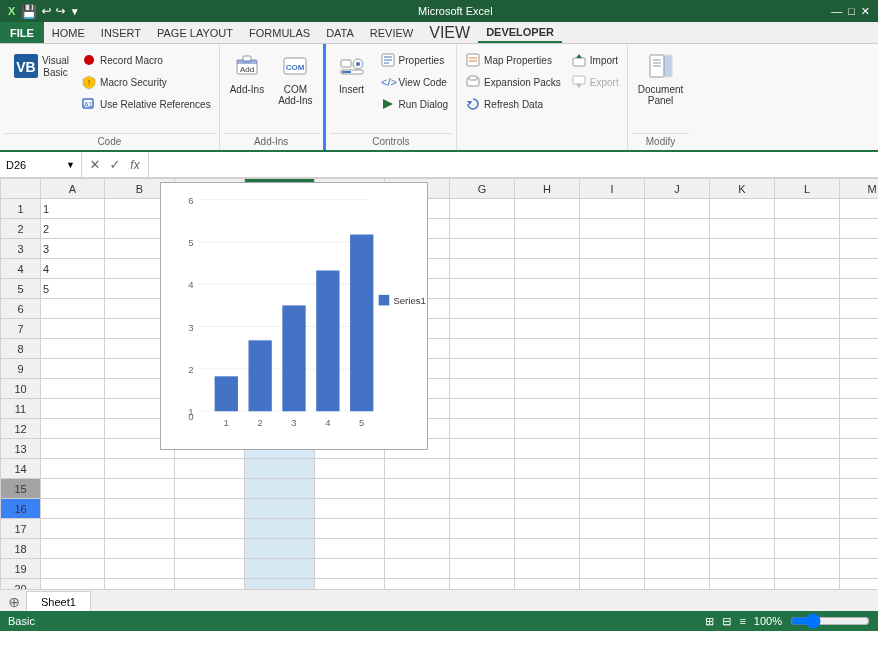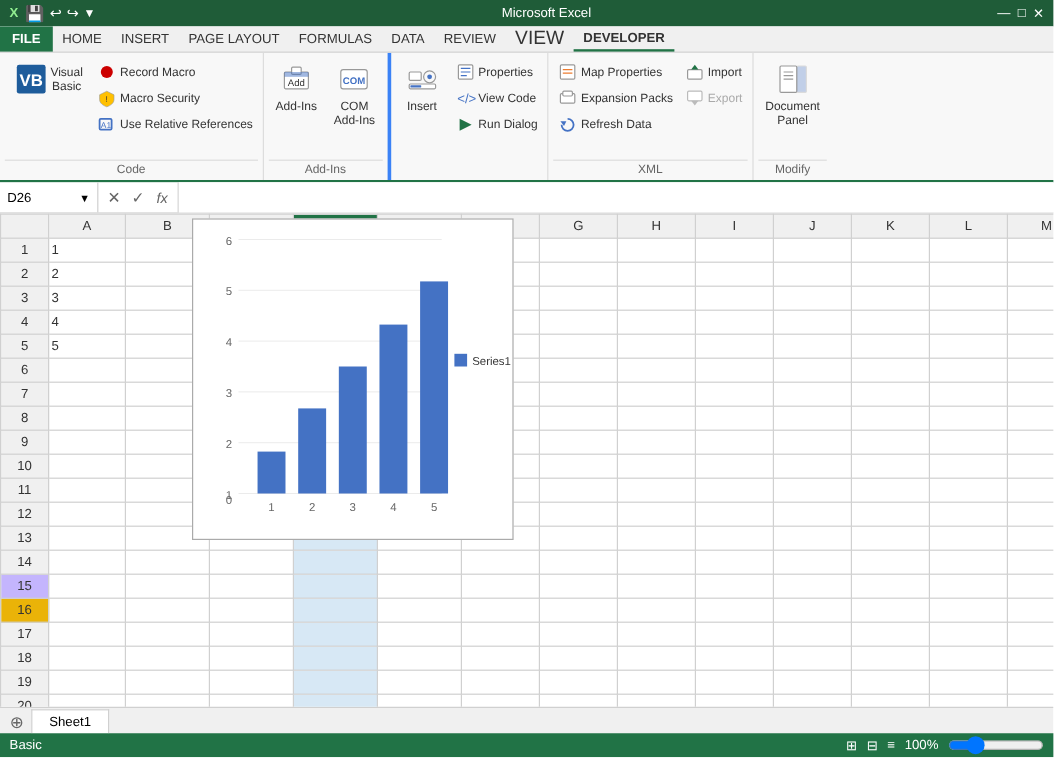--- a/index.html
+++ b/index.html
@@ -150,20 +150,21 @@
         <div style="display:flex; align-items:center; gap:3px; padding:2px 4px; cursor:pointer; border-radius:2px;">
           <div style="width:16px; height:16px; display:flex; align-items:center; justify-content:center;">
             <svg width="14" height="14">
                 <polygon points="2,2 12,7 2,12" fill="#217346"></polygon>
               </svg>
           </div>
           <span style="font-size:10px; color:#333;">Run Dialog</span>
         </div>
       </div>
     </div>
+    <div style="font-size:10px; color:#666; text-align:center; border-top:1px solid #ddd; padding:2px 0 3px 0; margin-top:2px;">Controls</div>
   </div>
 
   <div style="display:flex; flex-direction:column; border-right:1px solid #ddd; padding:2px 4px 0 4px;">
     <div style="display:flex; align-items:flex-start; flex:1; gap:2px;">
       <div style="display:flex; flex-direction:column; gap:2px; justify-content:center; padding-top:4px;">
         <div style="display:flex; align-items:center; gap:3px; padding:2px 4px; cursor:pointer; border-radius:2px;">
           <div style="width:16px; height:16px; display:flex; align-items:center; justify-content:center;">
             <svg width="14" height="14">
                 <rect x="1" y="1" width="12" height="12" rx="1" fill="#fff" stroke="#999" stroke-width="1"></rect>
                 <line x1="3" y1="5" x2="11" y2="5" stroke="#ED7D31" stroke-width="1"></line>
@@ -205,21 +206,20 @@
           <div style="width:16px; height:16px; display:flex; align-items:center; justify-content:center;">
             <svg width="14" height="14">
                 <rect x="1" y="1" width="12" height="8" rx="1" fill="#fff" stroke="#bbb" stroke-width="1"></rect>
                 <polygon points="7,13 10,9 4,9" fill="#bbb"></polygon>
               </svg>
           </div>
           <span style="font-size:10px; color:#aaa;">Export</span>
         </div>
       </div>
     </div>
-    <div style="font-size:10px; color:#666; text-align:center; border-top:1px solid #ddd; padding:2px 0 3px 0; margin-top:2px;">XML</div>
   </div>
 
   <div style="display:flex; flex-direction:column; padding:2px 4px 0 4px;">
     <div style="display:flex; align-items:flex-start; flex:1;">
       <div style="display:flex; flex-direction:column; align-items:center; padding:4px 6px; cursor:pointer; border-radius:3px;">
         <div style="width:32px; height:32px; display:flex; align-items:center; justify-content:center;">
           <svg width="28" height="28">
             <rect x="3" y="3" width="14" height="22" rx="1" fill="#fff" stroke="#999" stroke-width="1"></rect>
             <rect x="17" y="3" width="8" height="22" rx="1" fill="#4472C4" opacity="0.3" stroke="#999" stroke-width="1"></rect>
             <line x1="6" y1="8" x2="14" y2="8" stroke="#999" stroke-width="1"></line>
@@ -504,37 +504,37 @@
               <td style="border: 1px solid rgb(208, 208, 208); height: 20px; font-size: 11px; color: rgb(51, 51, 51); padding: 0px 2px; overflow: hidden;"></td>
               <td style="border: 1px solid rgb(208, 208, 208); height: 20px; font-size: 11px; color: rgb(51, 51, 51); padding: 0px 2px; overflow: hidden;"></td>
               <td style="border: 1px solid rgb(208, 208, 208); height: 20px; font-size: 11px; color: rgb(51, 51, 51); padding: 0px 2px; overflow: hidden;"></td>
               <td style="border: 1px solid rgb(208, 208, 208); height: 20px; font-size: 11px; color: rgb(51, 51, 51); padding: 0px 2px; overflow: hidden;"></td>
               <td style="border: 1px solid rgb(208, 208, 208); height: 20px; font-size: 11px; color: rgb(51, 51, 51); padding: 0px 2px; overflow: hidden;"></td>
               <td style="border: 1px solid rgb(208, 208, 208); height: 20px; font-size: 11px; color: rgb(51, 51, 51); padding: 0px 2px; overflow: hidden;"></td>
               <td style="border: 1px solid rgb(208, 208, 208); height: 20px; font-size: 11px; color: rgb(51, 51, 51); padding: 0px 2px; overflow: hidden;"></td>
               <td style="border: 1px solid rgb(208, 208, 208); height: 20px; font-size: 11px; color: rgb(51, 51, 51); padding: 0px 2px; overflow: hidden;"></td>
             </tr>
             <tr>
-              <td style="background: #c4b5fd; border: 1px solid rgb(208, 208, 208); height: 20px; font-size: 11px; color: rgb(51, 51, 51); text-align: center; width: 40px; min-width: 40px;">15</td>
-              <td style="border: 1px solid rgb(208, 208, 208); height: 20px; font-size: 11px; color: rgb(51, 51, 51); padding: 0px 2px; overflow: hidden;"></td>
-              <td style="border: 1px solid rgb(208, 208, 208); height: 20px; font-size: 11px; color: rgb(51, 51, 51); padding: 0px 2px; overflow: hidden;"></td>
-              <td style="border: 1px solid rgb(208, 208, 208); height: 20px; font-size: 11px; color: rgb(51, 51, 51); padding: 0px 2px; overflow: hidden;"></td>
-              <td style="border: 1px solid rgb(208, 208, 208); height: 20px; font-size: 11px; color: rgb(51, 51, 51); padding: 0px 2px; overflow: hidden; background: rgb(215, 232, 245);"></td>
-              <td style="border: 1px solid rgb(208, 208, 208); height: 20px; font-size: 11px; color: rgb(51, 51, 51); padding: 0px 2px; overflow: hidden;"></td>
-              <td style="border: 1px solid rgb(208, 208, 208); height: 20px; font-size: 11px; color: rgb(51, 51, 51); padding: 0px 2px; overflow: hidden;"></td>
-              <td style="border: 1px solid rgb(208, 208, 208); height: 20px; font-size: 11px; color: rgb(51, 51, 51); padding: 0px 2px; overflow: hidden;"></td>
-              <td style="border: 1px solid rgb(208, 208, 208); height: 20px; font-size: 11px; color: rgb(51, 51, 51); padding: 0px 2px; overflow: hidden;"></td>
-              <td style="border: 1px solid rgb(208, 208, 208); height: 20px; font-size: 11px; color: rgb(51, 51, 51); padding: 0px 2px; overflow: hidden;"></td>
-              <td style="border: 1px solid rgb(208, 208, 208); height: 20px; font-size: 11px; color: rgb(51, 51, 51); padding: 0px 2px; overflow: hidden;"></td>
-              <td style="border: 1px solid rgb(208, 208, 208); height: 20px; font-size: 11px; color: rgb(51, 51, 51); padding: 0px 2px; overflow: hidden;"></td>
-              <td style="border: 1px solid rgb(208, 208, 208); height: 20px; font-size: 11px; color: rgb(51, 51, 51); padding: 0px 2px; overflow: hidden;"></td>
-              <td style="border: 1px solid rgb(208, 208, 208); height: 20px; font-size: 11px; color: rgb(51, 51, 51); padding: 0px 2px; overflow: hidden;"></td>
-            </tr>
-            <tr>
-              <td style="background: #eab308; border: 1px solid rgb(208, 208, 208); height: 20px; font-size: 11px; color: rgb(51, 51, 51); text-align: center; width: 40px; min-width: 40px;">16</td>
+              <td style="background: #a3a3a3; border: 1px solid rgb(208, 208, 208); height: 20px; font-size: 11px; color: rgb(51, 51, 51); text-align: center; width: 40px; min-width: 40px;">15</td>
+              <td style="border: 1px solid rgb(208, 208, 208); height: 20px; font-size: 11px; color: rgb(51, 51, 51); padding: 0px 2px; overflow: hidden;"></td>
+              <td style="border: 1px solid rgb(208, 208, 208); height: 20px; font-size: 11px; color: rgb(51, 51, 51); padding: 0px 2px; overflow: hidden;"></td>
+              <td style="border: 1px solid rgb(208, 208, 208); height: 20px; font-size: 11px; color: rgb(51, 51, 51); padding: 0px 2px; overflow: hidden;"></td>
+              <td style="border: 1px solid rgb(208, 208, 208); height: 20px; font-size: 11px; color: rgb(51, 51, 51); padding: 0px 2px; overflow: hidden; background: rgb(215, 232, 245);"></td>
+              <td style="border: 1px solid rgb(208, 208, 208); height: 20px; font-size: 11px; color: rgb(51, 51, 51); padding: 0px 2px; overflow: hidden;"></td>
+              <td style="border: 1px solid rgb(208, 208, 208); height: 20px; font-size: 11px; color: rgb(51, 51, 51); padding: 0px 2px; overflow: hidden;"></td>
+              <td style="border: 1px solid rgb(208, 208, 208); height: 20px; font-size: 11px; color: rgb(51, 51, 51); padding: 0px 2px; overflow: hidden;"></td>
+              <td style="border: 1px solid rgb(208, 208, 208); height: 20px; font-size: 11px; color: rgb(51, 51, 51); padding: 0px 2px; overflow: hidden;"></td>
+              <td style="border: 1px solid rgb(208, 208, 208); height: 20px; font-size: 11px; color: rgb(51, 51, 51); padding: 0px 2px; overflow: hidden;"></td>
+              <td style="border: 1px solid rgb(208, 208, 208); height: 20px; font-size: 11px; color: rgb(51, 51, 51); padding: 0px 2px; overflow: hidden;"></td>
+              <td style="border: 1px solid rgb(208, 208, 208); height: 20px; font-size: 11px; color: rgb(51, 51, 51); padding: 0px 2px; overflow: hidden;"></td>
+              <td style="border: 1px solid rgb(208, 208, 208); height: 20px; font-size: 11px; color: rgb(51, 51, 51); padding: 0px 2px; overflow: hidden;"></td>
+              <td style="border: 1px solid rgb(208, 208, 208); height: 20px; font-size: 11px; color: rgb(51, 51, 51); padding: 0px 2px; overflow: hidden;"></td>
+            </tr>
+            <tr>
+              <td style="background: #3b82f6; border: 1px solid rgb(208, 208, 208); height: 20px; font-size: 11px; color: rgb(51, 51, 51); text-align: center; width: 40px; min-width: 40px;">16</td>
               <td style="border: 1px solid rgb(208, 208, 208); height: 20px; font-size: 11px; color: rgb(51, 51, 51); padding: 0px 2px; overflow: hidden;"></td>
               <td style="border: 1px solid rgb(208, 208, 208); height: 20px; font-size: 11px; color: rgb(51, 51, 51); padding: 0px 2px; overflow: hidden;"></td>
               <td style="border: 1px solid rgb(208, 208, 208); height: 20px; font-size: 11px; color: rgb(51, 51, 51); padding: 0px 2px; overflow: hidden;"></td>
               <td style="border: 1px solid rgb(208, 208, 208); height: 20px; font-size: 11px; color: rgb(51, 51, 51); padding: 0px 2px; overflow: hidden; background: rgb(215, 232, 245);"></td>
               <td style="border: 1px solid rgb(208, 208, 208); height: 20px; font-size: 11px; color: rgb(51, 51, 51); padding: 0px 2px; overflow: hidden;"></td>
               <td style="border: 1px solid rgb(208, 208, 208); height: 20px; font-size: 11px; color: rgb(51, 51, 51); padding: 0px 2px; overflow: hidden;"></td>
               <td style="border: 1px solid rgb(208, 208, 208); height: 20px; font-size: 11px; color: rgb(51, 51, 51); padding: 0px 2px; overflow: hidden;"></td>
               <td style="border: 1px solid rgb(208, 208, 208); height: 20px; font-size: 11px; color: rgb(51, 51, 51); padding: 0px 2px; overflow: hidden;"></td>
               <td style="border: 1px solid rgb(208, 208, 208); height: 20px; font-size: 11px; color: rgb(51, 51, 51); padding: 0px 2px; overflow: hidden;"></td>
               <td style="border: 1px solid rgb(208, 208, 208); height: 20px; font-size: 11px; color: rgb(51, 51, 51); padding: 0px 2px; overflow: hidden;"></td>

